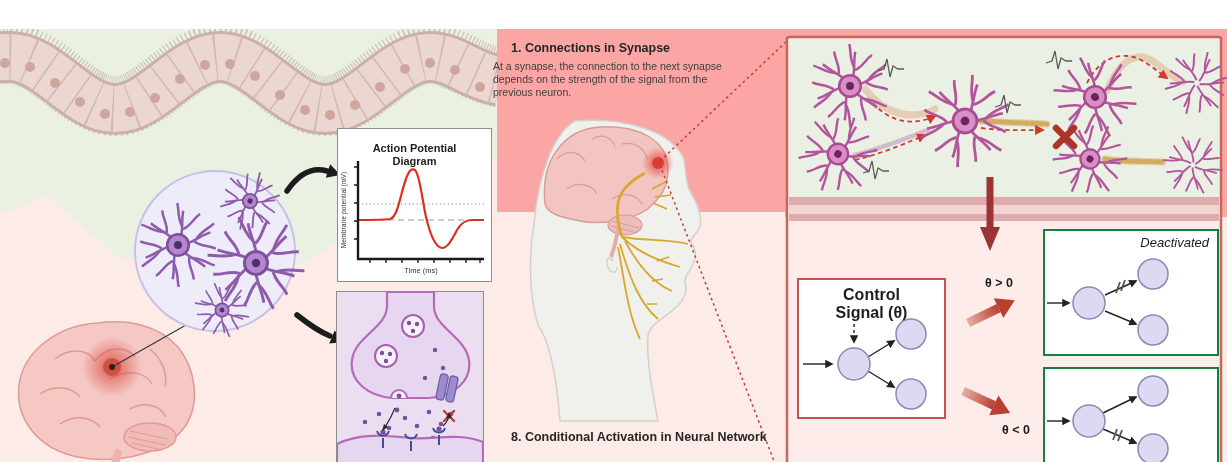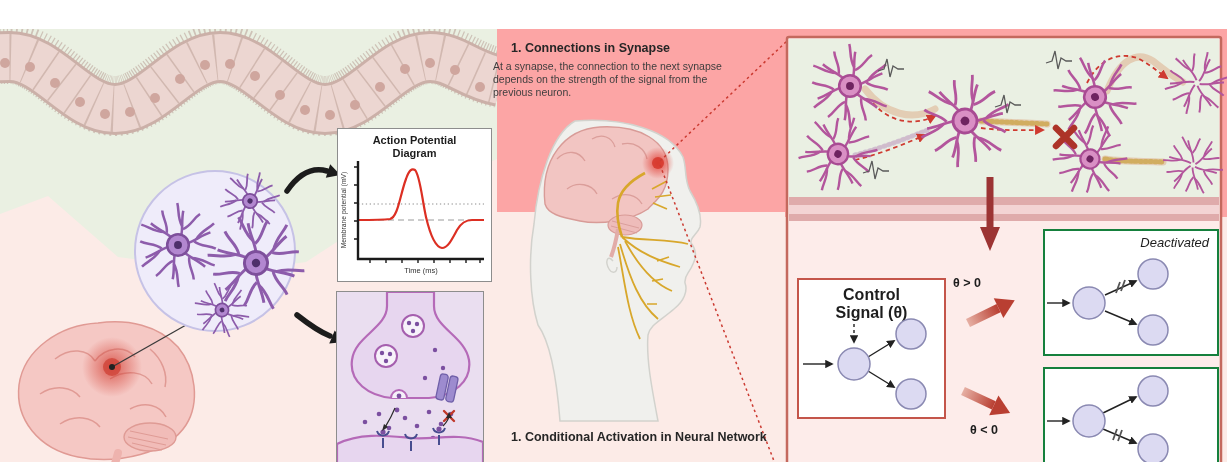--- a/index.html
+++ b/index.html
@@ -2,30 +2,30 @@
 <html><head>
 <meta charset="utf-8">
 <style>
   html,body{margin:0;padding:0;background:#fff;}
   .canvas{position:relative;width:1227px;height:462px;background:#fca5a5;overflow:hidden;
           font-family:"Liberation Sans",sans-serif;margin-top:29px;}
   .abs{position:absolute;}
   .h{font-weight:bold;font-size:12.5px;color:#262626;line-height:1.2;}
   .body-txt{font-size:10.5px;color:#3e3e3e;line-height:1.25;}
   .ap-box{left:337px;top:99px;width:153px;height:152px;background:#fff;border:1.5px solid #8d8d8d;}
-  .ap-title{padding-top:5px;width:122px;margin:0 auto;font-weight:bold;font-size:11px;line-height:1.15;
+  .ap-title{padding-top:13px;width:122px;margin:0 auto;font-weight:bold;font-size:11px;line-height:1.15;
             text-align:center;color:#1d1d1d;}
   .syn-box{left:336px;top:262px;width:146px;height:177px;background:#eadef0;border:1.5px solid #8d8d8d;}
   .ctrl-box{left:797px;top:249px;width:145px;height:137px;background:#fff;border:2px solid #c4554a;}
   .ctrl-label{position:absolute;top:6px;left:0;right:0;text-align:center;font-weight:bold;
               font-size:16px;line-height:1.15;color:#1d1d1d;}
   .ctrl-label span{display:inline-block;width:86px;}
   .deact-box{width:172px;background:#fff;border:2px solid #15803d;}
   .deact{font-style:italic;font-size:13px;color:#1d1d1d;}
-  .theta{font-weight:bold;font-size:12.5px;color:#1d1d1d;text-align:left;width:60px;}
+  .theta{font-weight:bold;font-size:12.5px;color:#1d1d1d;text-align:right;width:60px;}
   svg{display:block;}
 </style>
 </head>
 <body>
 
 <div class="canvas">
 
   <svg class="abs" style="left:0;top:0" width="497" height="462" viewBox="0 0 497 462">
     <defs>
       <g id="nbr">
@@ -181,21 +181,21 @@
     <circle cx="161" cy="134" r="6" fill="#d6372c" opacity="0.85"></circle>
     <g stroke="#cb3a31" stroke-width="1.5" stroke-dasharray="2.5 3.2" fill="none">
       <path d="M163,132 L290,12"></path>
       <path d="M163,136 L287,458"></path>
     </g>
   </svg>
 
   <div class="abs h" style="left:511px;top:12px;width:260px">1. Connections in Synapse</div>
   <div class="abs body-txt" style="left:493px;top:31px;width:252px">At a synapse, the connection to the next synapse depends on the strength of the signal from the previous neuron.</div>
 
-  <div class="abs h" style="left:511px;top:401px;width:272px">1. Conditional Activation in Neural Network</div>
+  <div class="abs h" style="left:511px;top:401px;width:272px">8. Conditional Activation in Neural Network</div>
 
   <div class="abs ap-box">
     <div class="ap-title">Action Potential Diagram</div>
     <svg class="abs" style="left:0;top:28px" width="153" height="122" viewBox="0 0 153 122">
       <line x1="20" y1="47" x2="146" y2="47" stroke="#8a8a8a" stroke-width="1" stroke-dasharray="1.3 2.6"></line>
       <line x1="20" y1="63" x2="146" y2="63" stroke="#9a9a9a" stroke-width="1" stroke-dasharray="6 4"></line>
       <path d="M20,63 C34,63 44,63 52,62 C60,60 62,38 68,22 C71,13 74,11 77,13 C82,18 84,42 88,60 C92,77 97,90 104,91 C110,91 114,82 119,73 C123,66 128,63 134,63 L146,63" fill="none" stroke="#dc2f23" stroke-width="2.2"></path>
       <g stroke="#1a1a1a" stroke-width="2.4">
         <line x1="20" y1="4" x2="20" y2="103"></line>
           <line x1="19" y1="102" x2="146" y2="102"></line>

